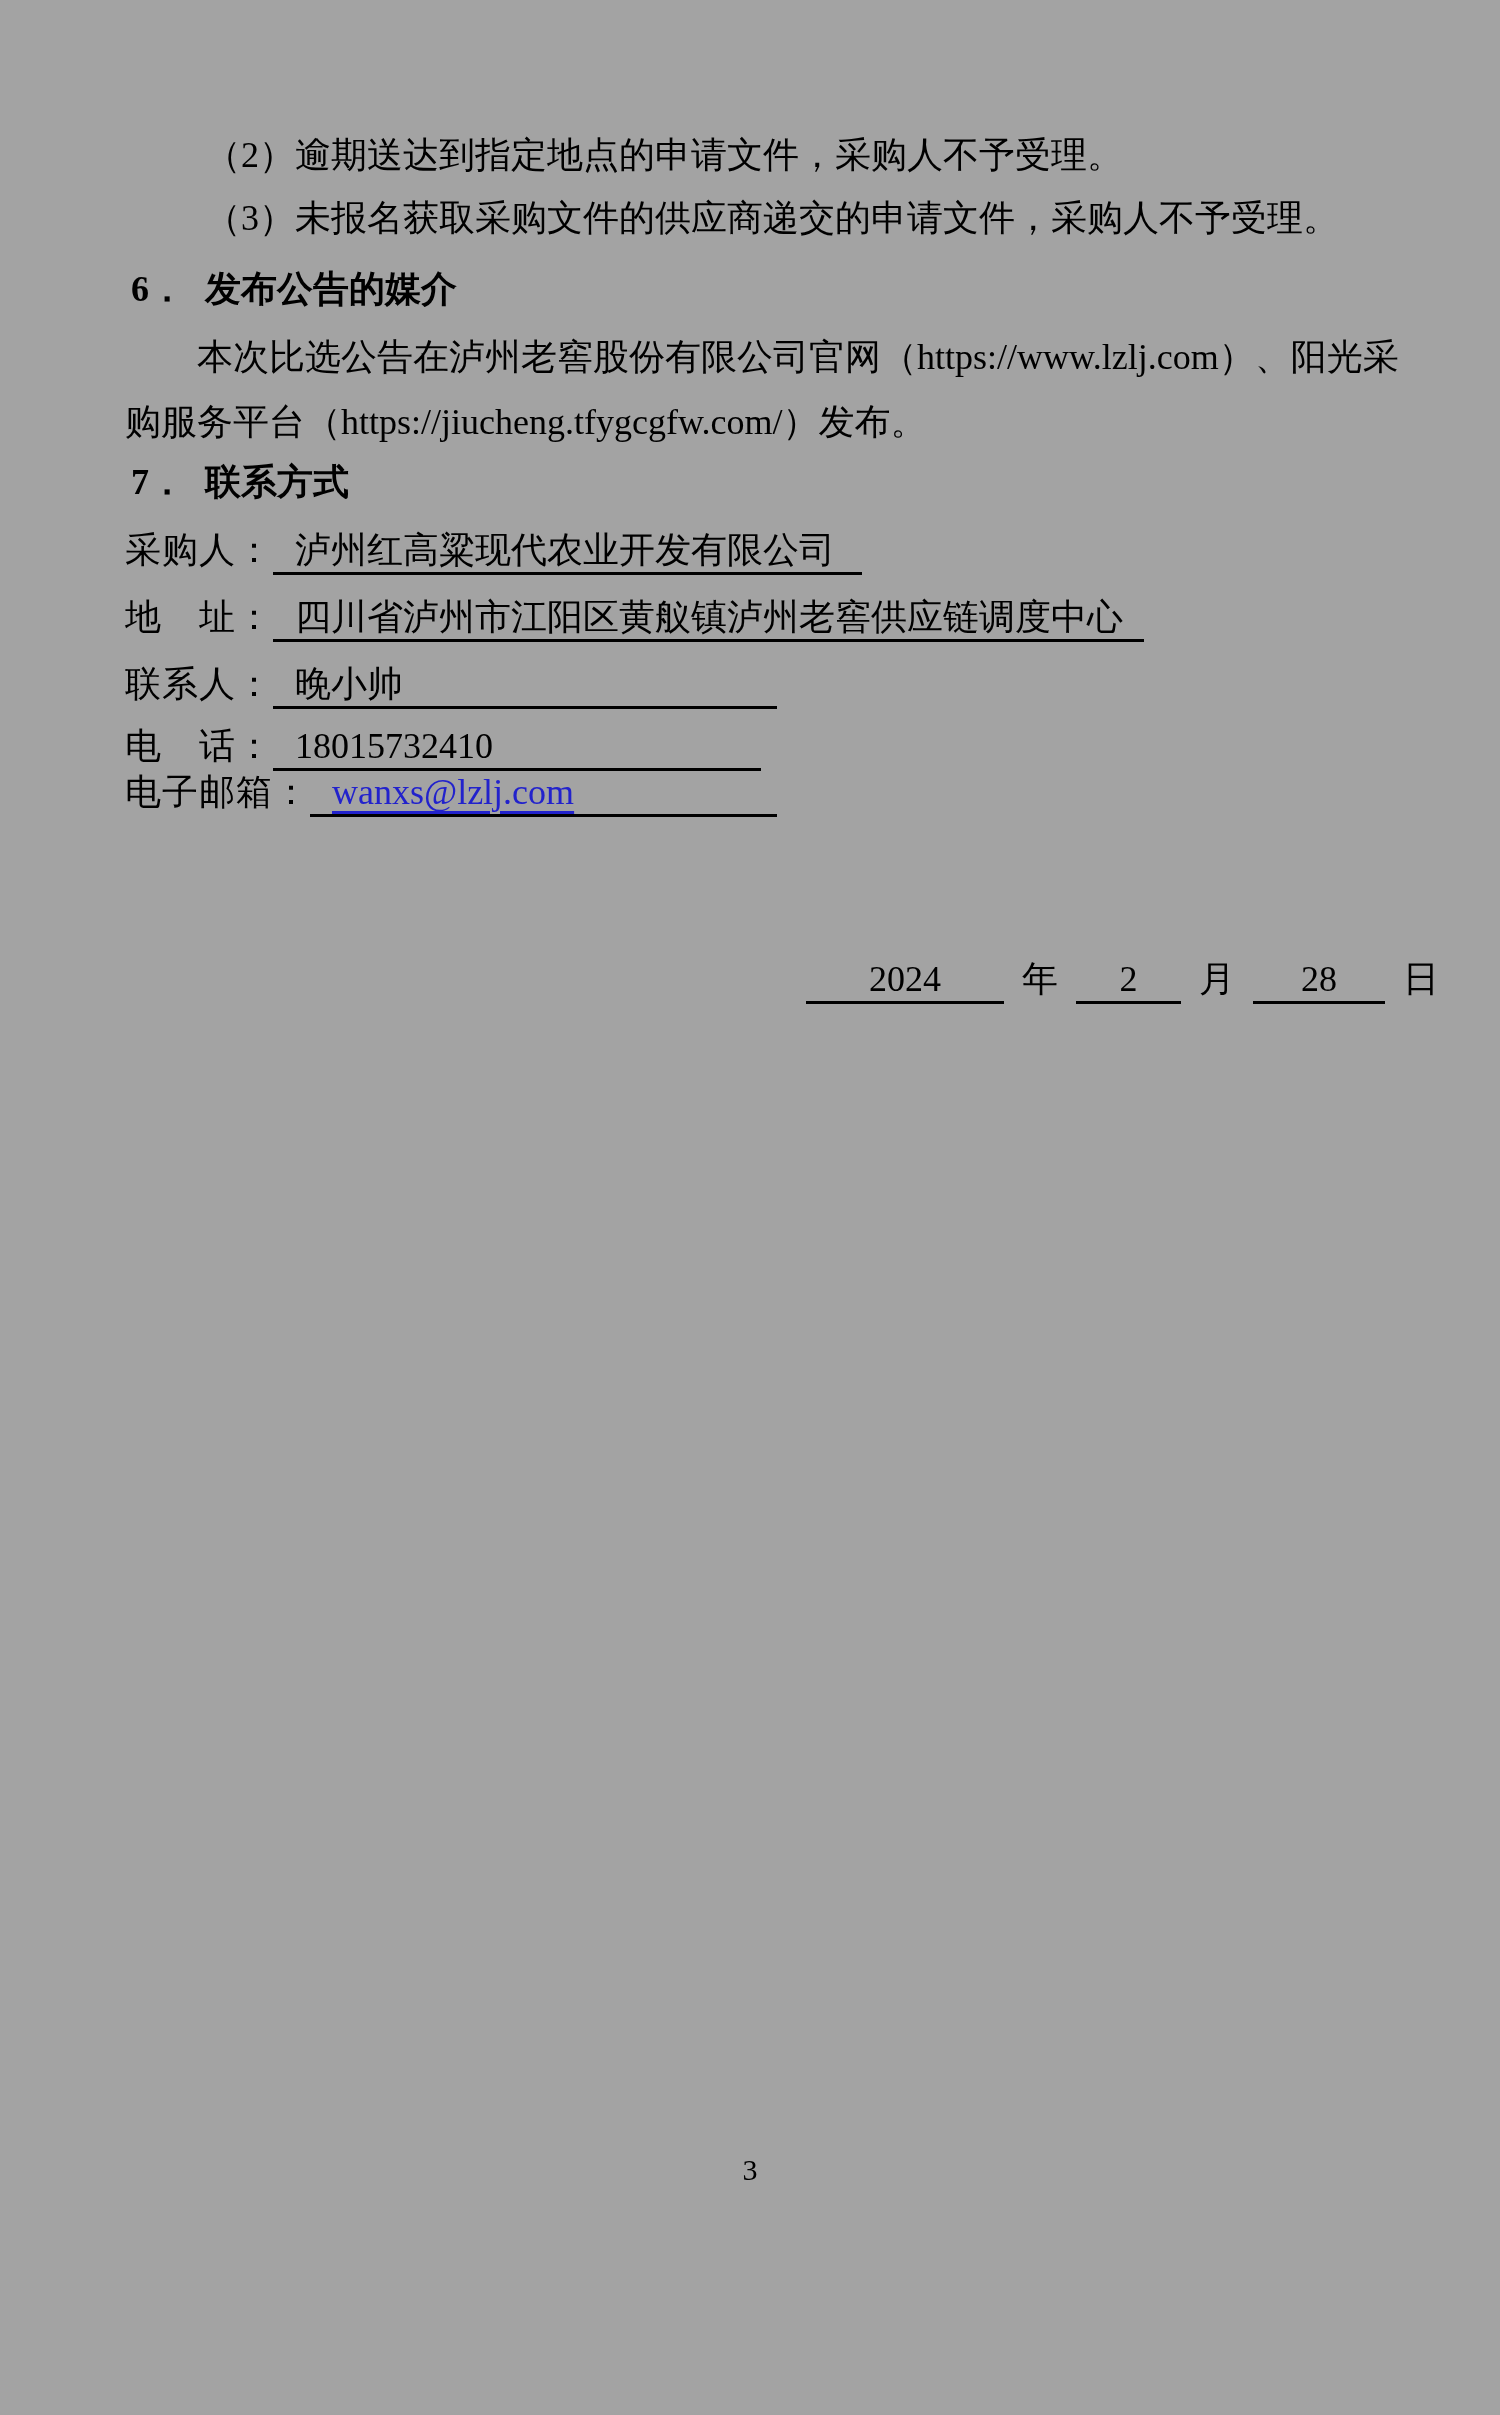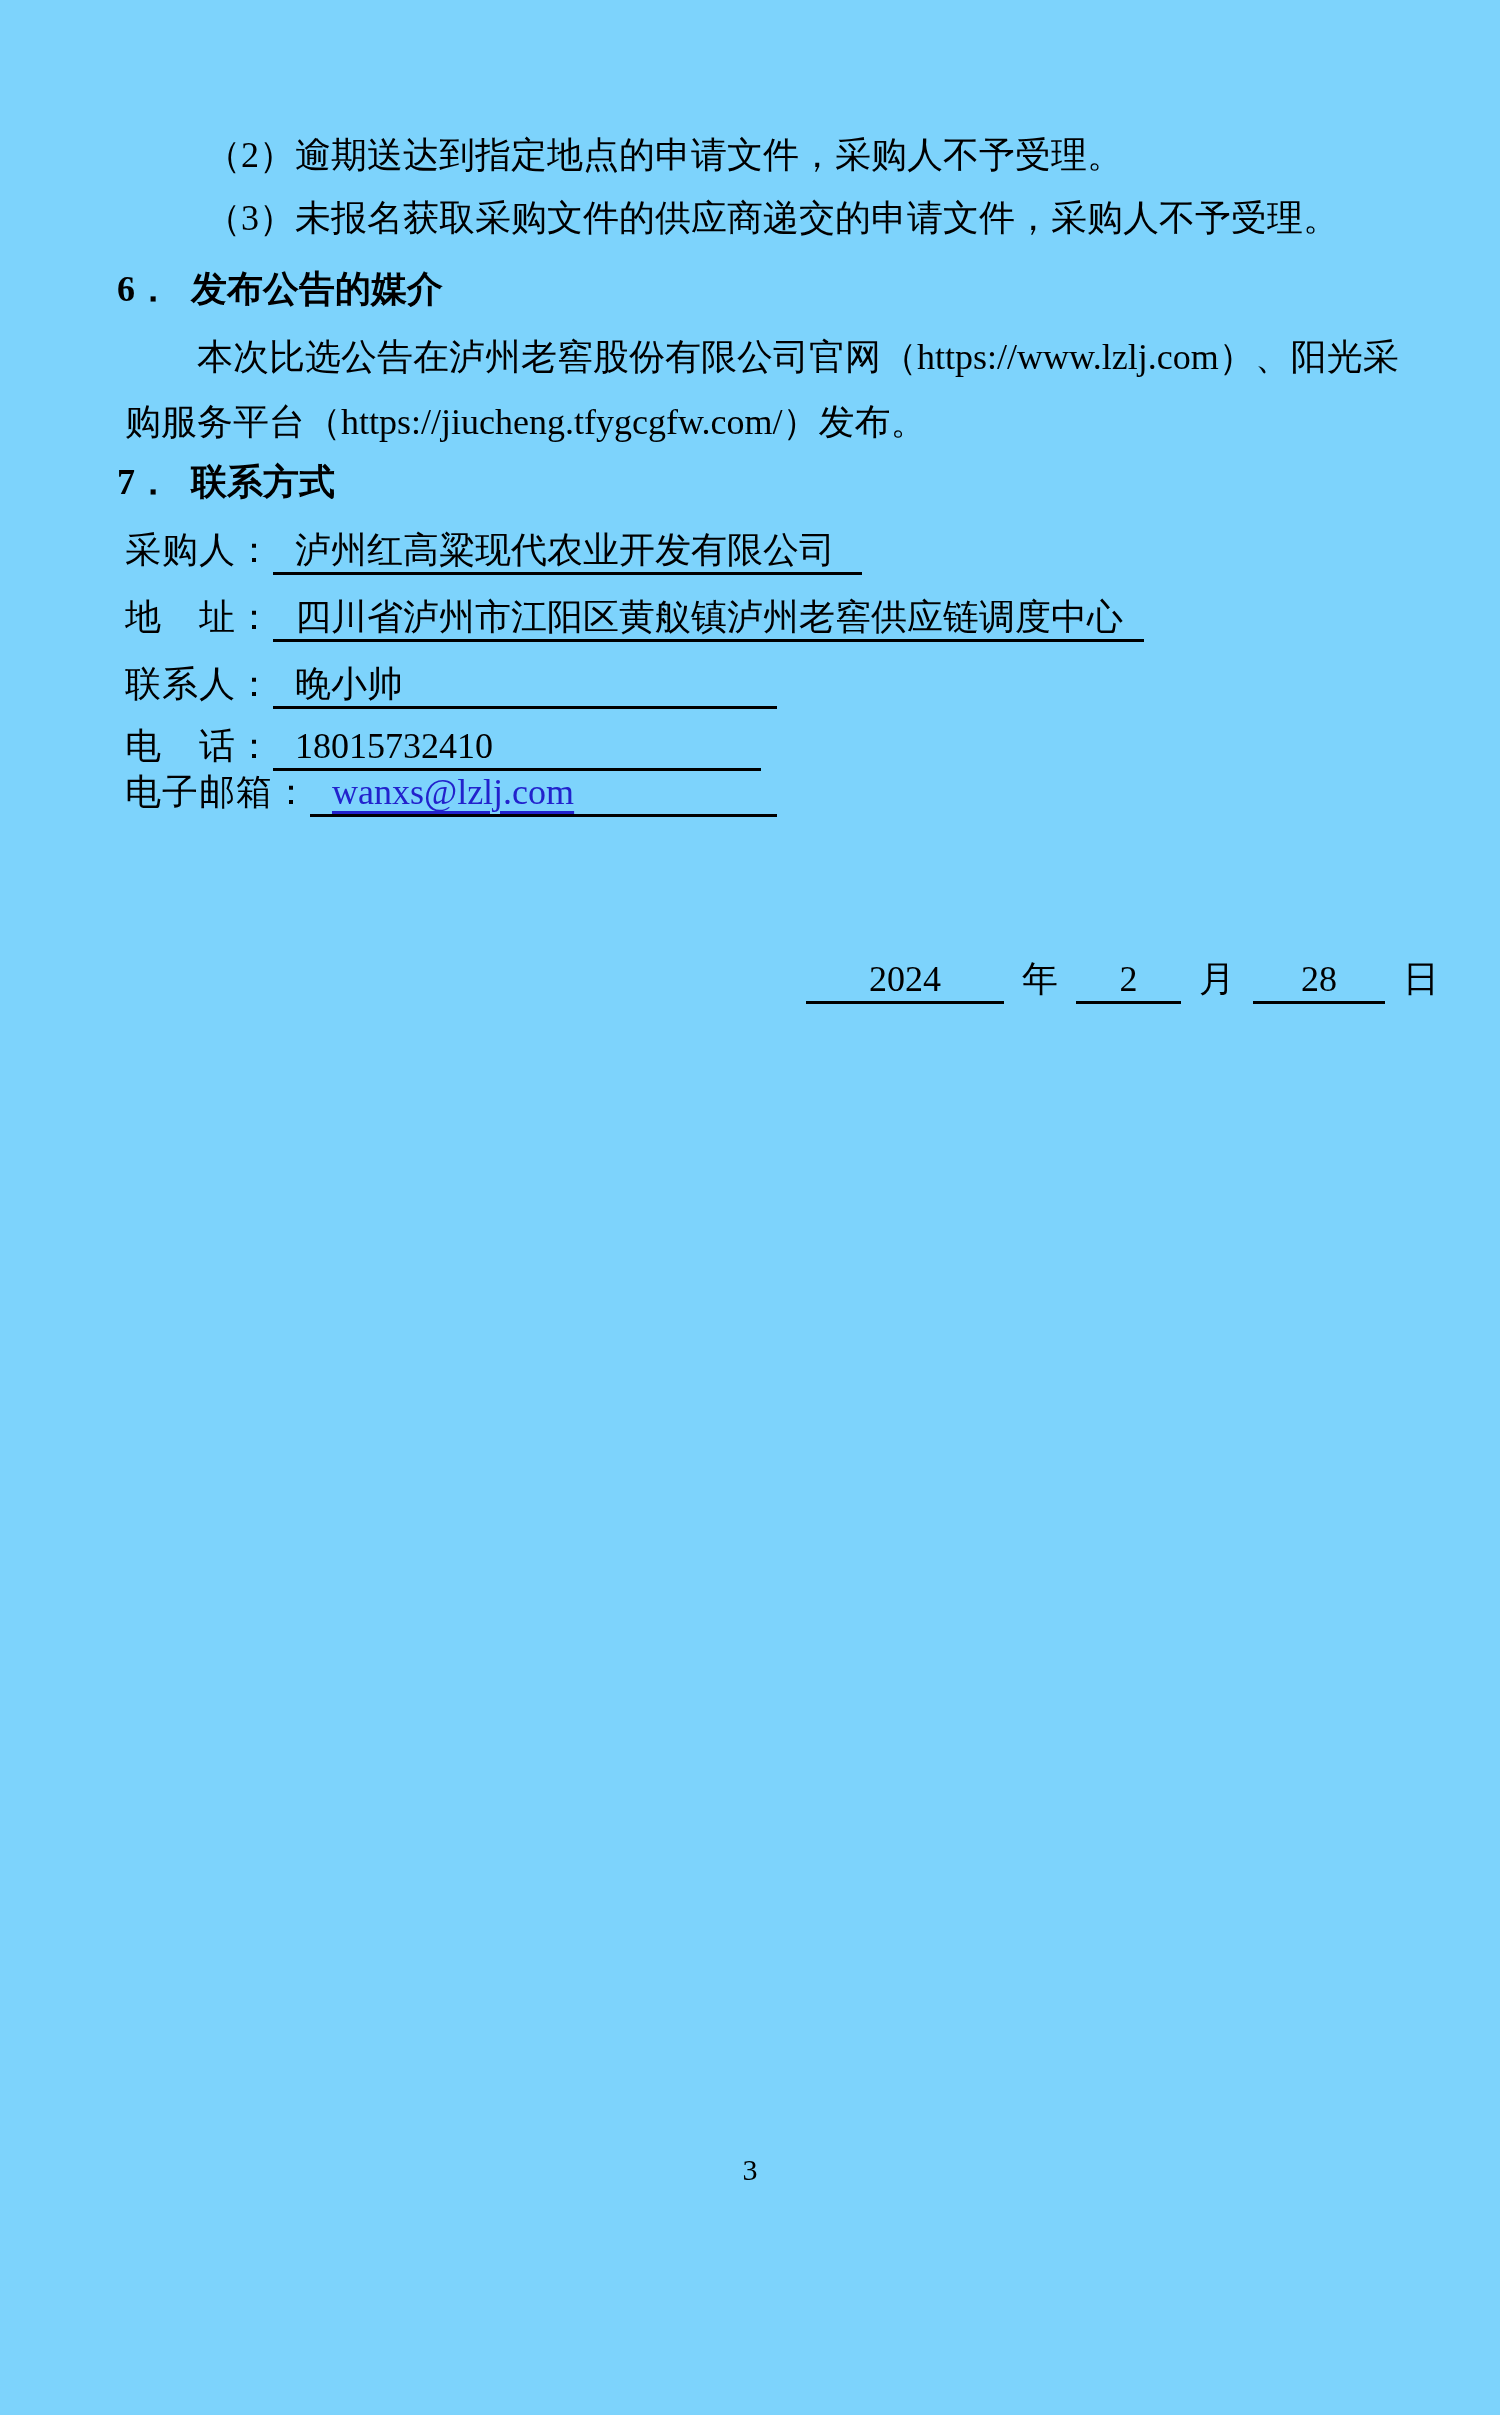--- a/index.html
+++ b/index.html
@@ -4,31 +4,31 @@
 <style>
   html, body {
     margin: 0;
     padding: 0;
     background: #ffffff;
   }
   .page {
     position: relative;
     width: 1500px;
     height: 2415px;
-    background: #7dd3fc;
+    background: #a3a3a3;
     color: #000000;
     font-family: "Liberation Serif", "DejaVu Serif", serif;
     font-size: 36px;
     overflow: hidden;
   }
   .abs { position: absolute; white-space: nowrap; line-height: 44px; }
 
   .clause { left: 205px; }
 
-  .heading { left: 117px; font-weight: bold; }
+  .heading { left: 131px; font-weight: bold; }
   .h-num { margin-right: 20px; }
 
   .bodyline { left: 125px; }
   .bodyline.first-line { left: 197px; }
 
   .row { left: 125px; display: flex; align-items: flex-start; }
   .row-label { letter-spacing: 1px; }
   .blank {
     display: inline-block;
     border-bottom: 3px solid #000000;

